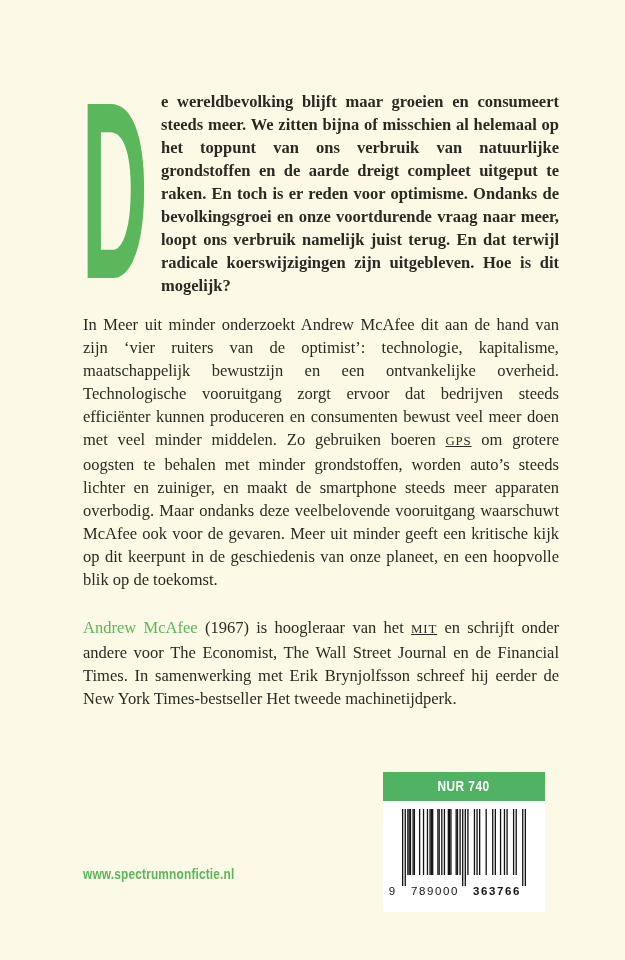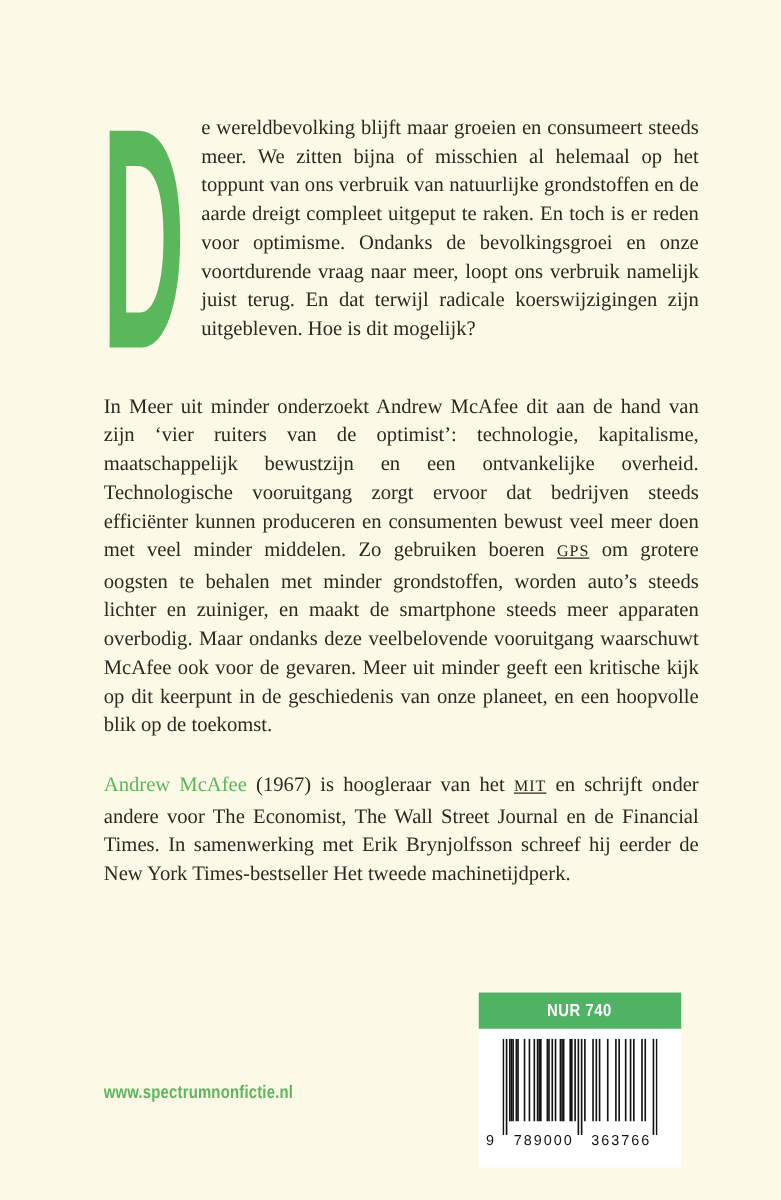--- a/index.html
+++ b/index.html
@@ -9,46 +9,46 @@
   .cover{
     position:relative;width:625px;height:960px;background:var(--bg);
     font-family:"Liberation Serif", serif;color:var(--ink);overflow:hidden;
   }
   .para{text-align:justify;font-size:16.5px;line-height:23px;}
   .i{}
   .sc{font-size:0.78em;letter-spacing:0.8px;text-decoration:underline;}
   .author{color:var(--accent);font-weight:400;}
   .intro-row{position:absolute;left:83px;top:94px;width:476px;display:flex;}
   .dropcap-box{flex:none;width:67px;height:186px;margin-right:11px;}
-  .intro-text{width:398px;margin-top:-4px;}
+  .intro-text{width:398px;margin-top:-4px;font-weight:bold;}
   .synopsis{position:absolute;left:83px;top:313px;width:476px;}
   .bio{position:absolute;left:83px;top:616px;width:476px;}
   .website{
     position:absolute;left:83px;top:866px;
     font-family:"Liberation Sans", sans-serif;font-weight:700;font-size:14.5px;
     color:var(--accent);transform:scaleX(0.82);transform-origin:left center;
     letter-spacing:0.2px;
   }
   .barcode-panel{
-    position:absolute;left:383px;top:794px;width:162px;height:140px;background:#fff;
+    position:absolute;left:383px;top:772px;width:162px;height:140px;background:#fff;
   }
   .nur{
     height:29px;line-height:29px;background:var(--banner);color:#fff;text-align:center;
     font-family:"Liberation Sans", sans-serif;font-weight:700;font-size:14px;
   }
   .nur-inner{display:inline-block;transform:scaleX(0.85);letter-spacing:0.5px;}
   .bars{position:absolute;left:19px;top:37px;width:124px;height:77px;display:block;}
   .bc-num{
     position:absolute;top:113px;height:14px;
     font-family:"Liberation Sans", sans-serif;font-size:11.5px;color:var(--bar);
     letter-spacing:1.6px;text-align:center;
   }
   .bc-first{left:3px;width:12px;letter-spacing:0;}
   .bc-left{left:24px;width:56px;}
-  .bc-right{left:86px;width:56px;}
+  .bc-right{left:86px;width:56px;font-weight:bold;}
 </style>
 </head>
 <body>
 
 <div class="cover">
 
   <div class="intro-row">
     <div class="dropcap-box">
       <svg width="67" height="186" viewBox="0 0 67 186" aria-hidden="true">
         <text x="-4" y="184" transform="scale(0.365,1)" font-family="Liberation Sans, sans-serif" font-weight="bold" font-size="252" fill="#5bb75b">D</text>

